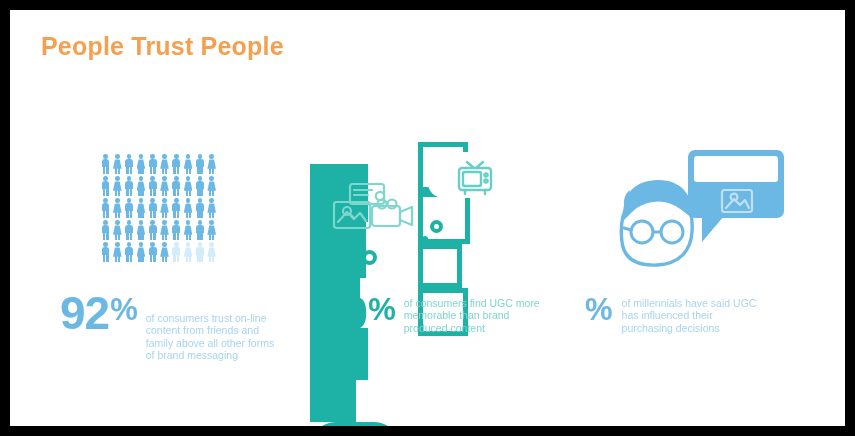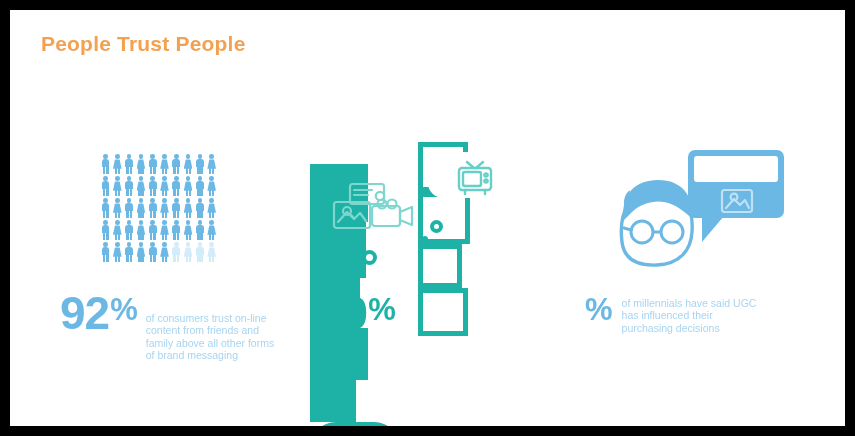--- a/index.html
+++ b/index.html
@@ -9,21 +9,21 @@
     font-family:"Liberation Sans", sans-serif;
   }
   #frame{
     position:absolute;left:10px;top:10px;
     width:835px;height:416px;
     background:#ffffff;
     overflow:hidden;
   }
   #title{
     position:absolute;left:31px;top:22px;
-    font-size:21px;font-weight:bold;
+    font-size:25px;font-weight:bold;
     color:#f5a04e;
     letter-spacing:.2px;
     white-space:nowrap;
   }
   .col{position:absolute;top:130px;}
   #col1{left:30px;width:260px;}
   #col2{left:300px;width:250px;}
   #col3{left:560px;width:260px;}
 
   .art{position:relative;height:135px;}
@@ -450,20 +450,21 @@
       <div class="minidot" style="left:112px;top:96px;width:6px;height:6px;"></div>
       <div class="ring" style="left:52px;top:110px;width:15px;height:15px;"></div>
       <div class="minidot" style="left:44px;top:128px;width:7px;height:7px;"></div>
     </div>
 
     <div class="statrow teal" style="left:8px;">
       <div class="pct">
         <span>80</span>
           <span class="sym">%</span>
       </div>
+      <div class="desc" style="width:136px;">of consumers find UGC more memorable than brand produced content</div>
     </div>
   </div>
 
   <div class="col" id="col3">
     <div class="art">
       <svg id="headart" viewBox="0 0 180 125">
 
         <g>
           <rect x="78" y="4" width="96" height="68" rx="7" fill="#6cb8e4"></rect>
           <rect x="84" y="10" width="84" height="26" rx="3" fill="#ffffff"></rect>

